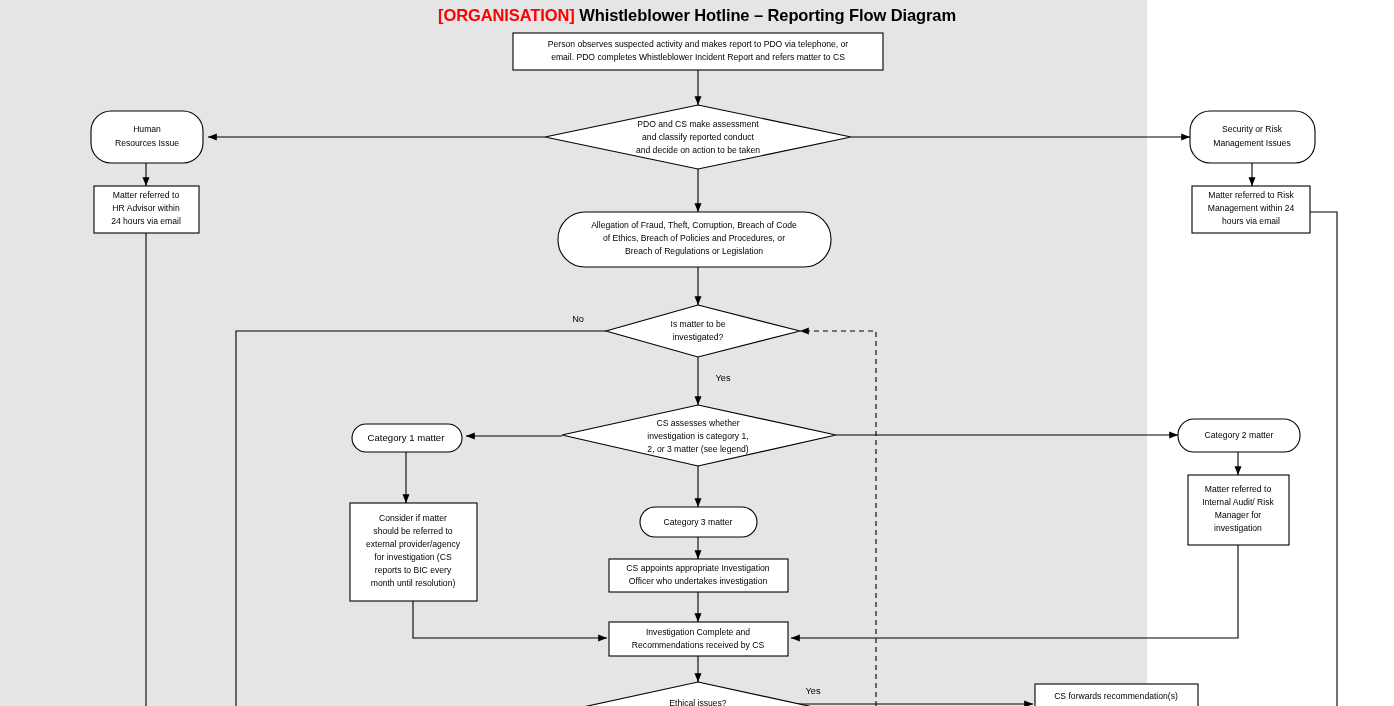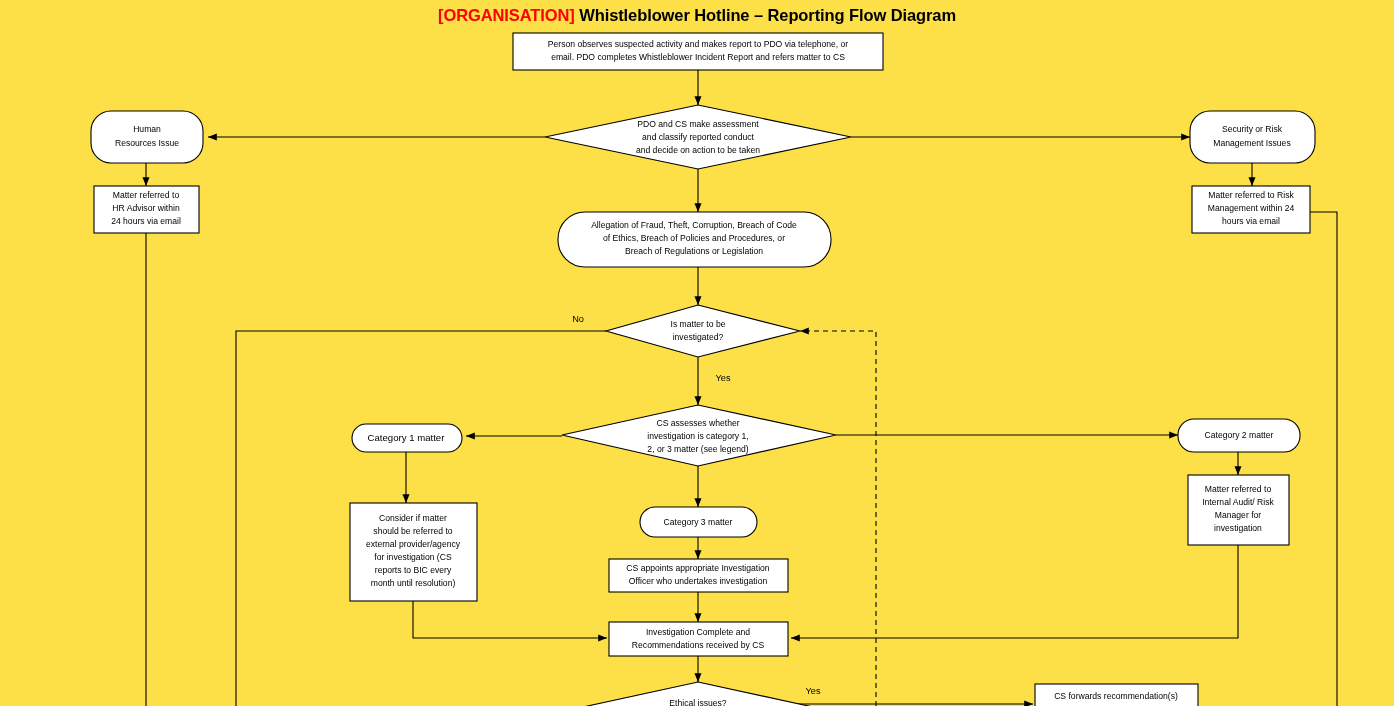--- a/index.html
+++ b/index.html
@@ -8,23 +8,23 @@
     background: #ffffff;
   }
   body {
     width: 1394px;
     height: 706px;
     overflow: hidden;
     font-family: "Liberation Sans", sans-serif;
   }
   #diagram-root {
     position: relative;
-    width: 1394px;
+    width: 1147px;
     height: 706px;
-    background: #fde047;
+    background: #e5e5e5;
   }
   .title-bar {
     position: absolute;
     top: 6px;
     left: 0;
     width: 1394px;
     text-align: center;
     font-family: "Liberation Sans", sans-serif;
     font-size: 16.5px;
     font-weight: bold;

